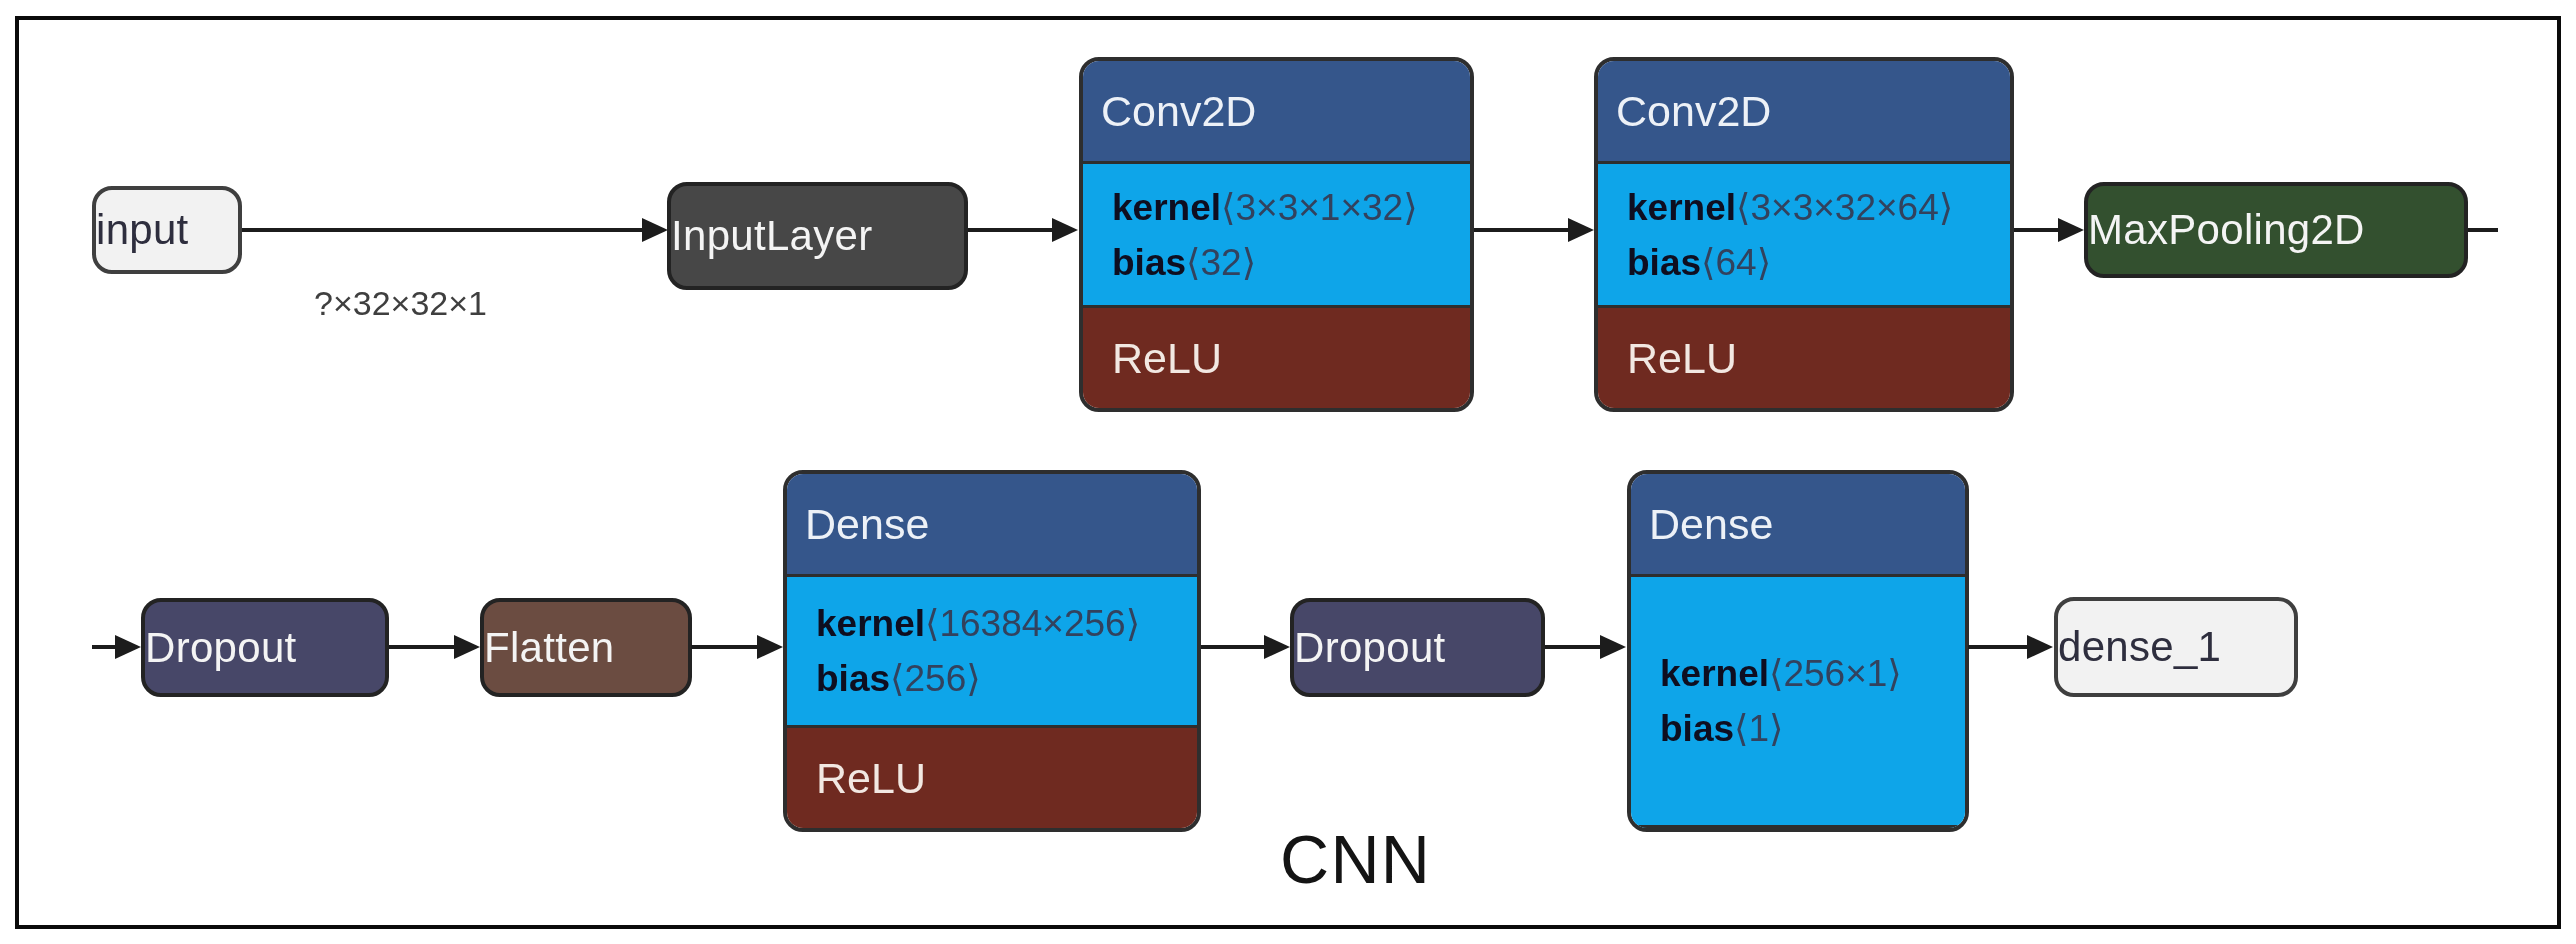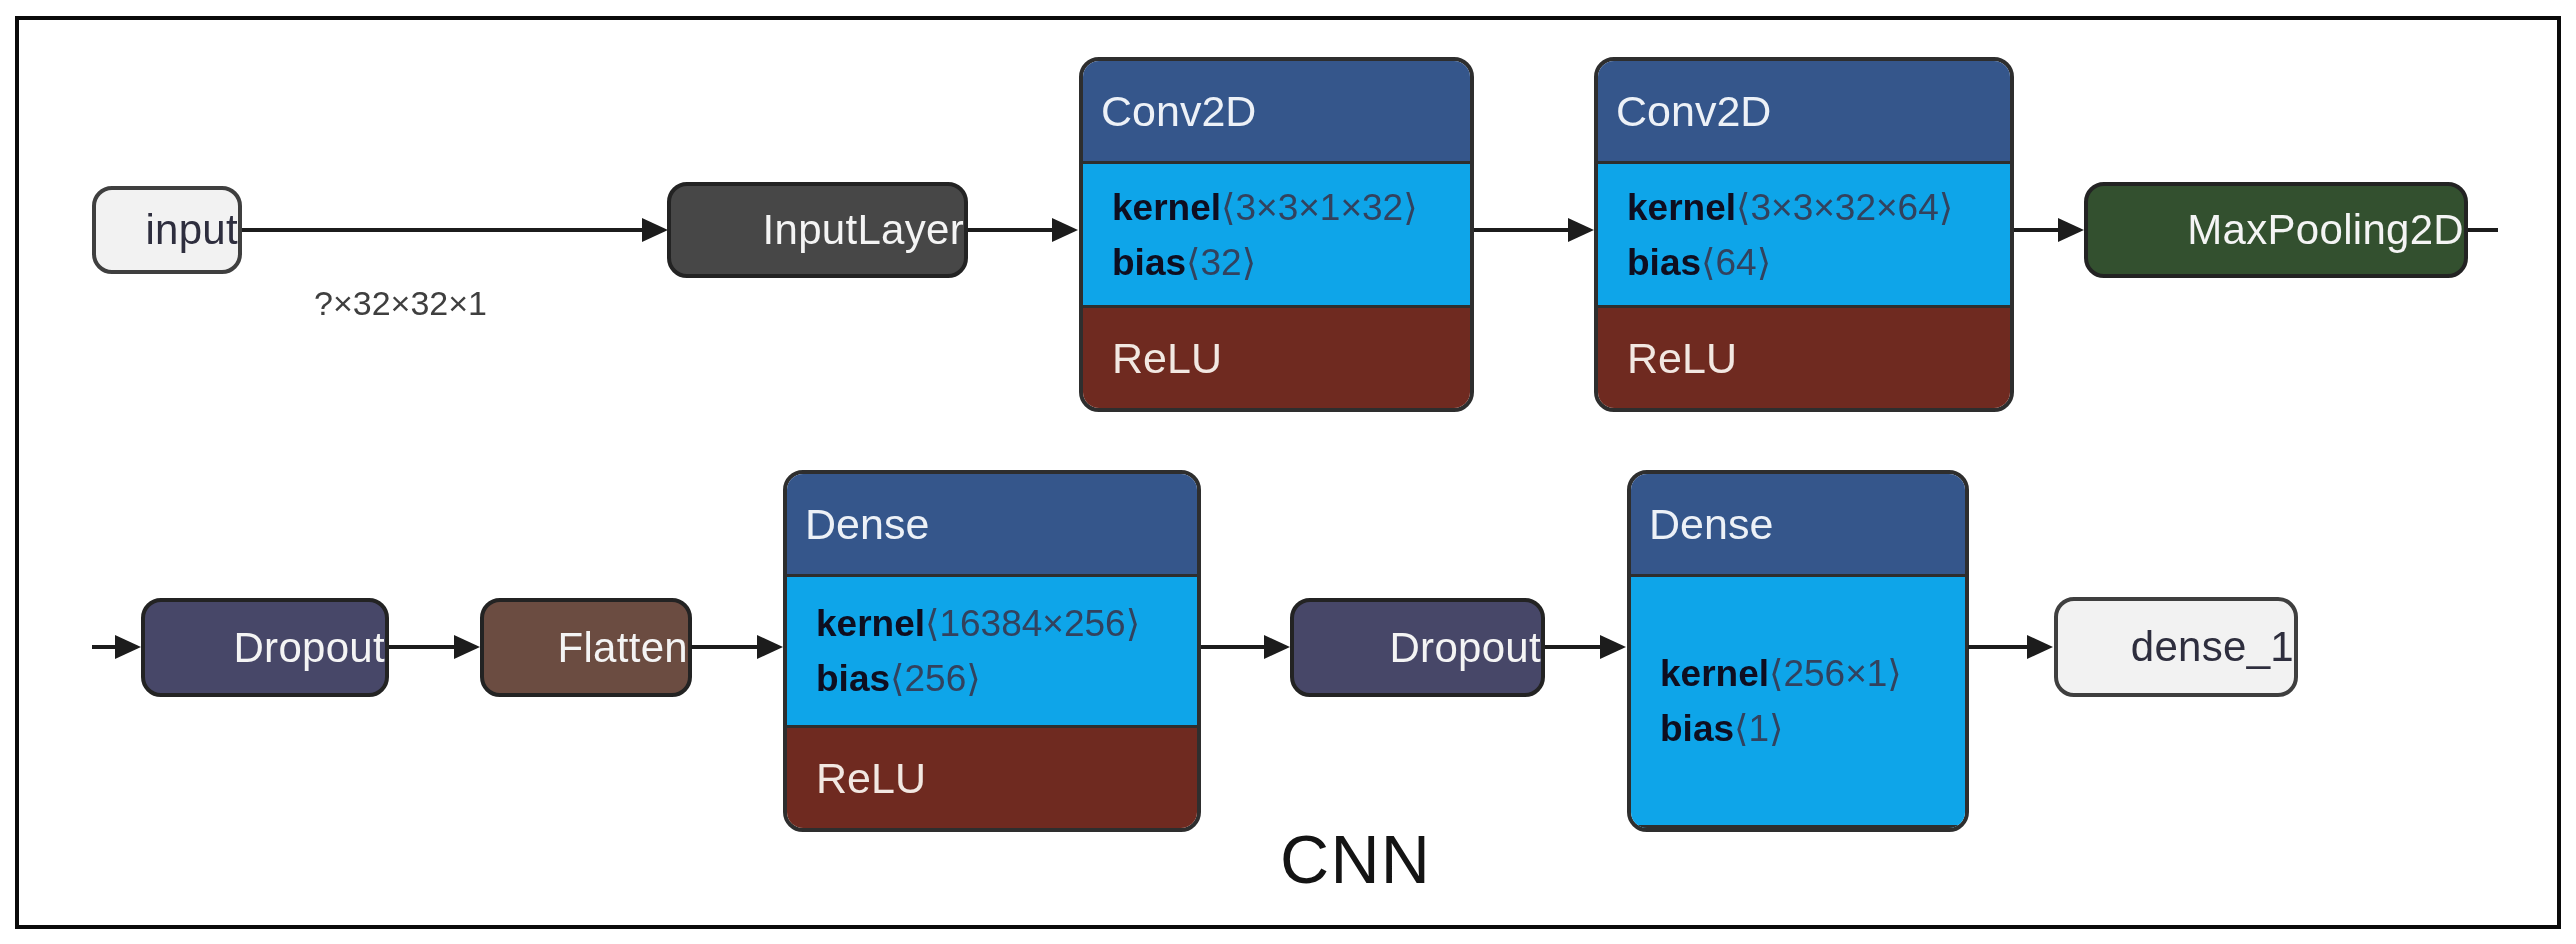--- a/index.html
+++ b/index.html
@@ -1,21 +1,21 @@
 <!DOCTYPE html>
 <html style="--c-headerBlue: #35568B; --c-activationRed: #6F2A20; --c-poolGreen: #33502F; --c-inputGray: #474747; --c-dropoutPurple: #474768; --c-flattenBrown: #6B4C41; --c-pillLight: #F2F2F2; --c-arrowBlack: #1C1C1C;font-size:10.5px"><head>
 <meta charset="utf-8">
 <style>
   html,body{margin:0;padding:0;background:#ffffff;}
   body{width:2576px;height:944px;position:relative;font-family:"Liberation Sans","DejaVu Sans",sans-serif;}
   .canvas{position:absolute;left:0;top:0;width:2576px;height:944px;}
   .frame{position:absolute;left:14.5px;top:16px;width:2546px;height:913px;border:4.6px solid #0a0a0a;box-sizing:border-box;background:#ffffff;}
 
   
-  .pill{position:absolute;box-sizing:border-box;border-radius:20px;display:flex;align-items:center;justify-content:flex-end;}
+  .pill{position:absolute;box-sizing:border-box;border-radius:20px;display:flex;align-items:center;justify-content:flex-start;}
   .pill.light{background:var(--c-pillLight,#F2F2F2);border:4.6px solid #3F3F3F;}
   .pill.dark{border:4px solid #232323;}
   .pill .pill-label{font-size:42px;letter-spacing:0.3px;}
   .pill.light .pill-label{color:#2E2E3E;}
   .pill.dark .pill-label{color:#F4F4F4;}
   .pill.gray{background:var(--c-inputGray,#474747);}
   .pill.green{background:var(--c-poolGreen,#33502F);}
   .pill.purple{background:var(--c-dropoutPurple,#474768);}
   .pill.brown{background:var(--c-flattenBrown,#6B4C41);}
 
@@ -48,21 +48,21 @@
   <div class="pill light" style="left:92px;top:186px;width:150px;height:88px;">
     <span class="pill-label">input</span>
   </div>
 
   <div class="edge" style="left:242px;top:228px;width:426px;">
     <i class="line"></i>
       <i class="head"></i>
   </div>
   <div class="edge-label" style="left:282px;top:284px;width:237px;">?×32×32×1</div>
 
-  <div class="pill dark gray" style="left:667px;top:182px;width:301px;height:96px;padding-left:29px;">
+  <div class="pill dark gray" style="left:667px;top:182px;width:301px;height:108px;">
     <span class="pill-label">InputLayer</span>
   </div>
 
   <div class="edge" style="left:968px;top:228px;width:110px;">
     <i class="line"></i>
       <i class="head"></i>
   </div>
 
   <div class="block" style="left:1079px;top:57px;width:395px;height:355px;">
     <div class="block-header">

